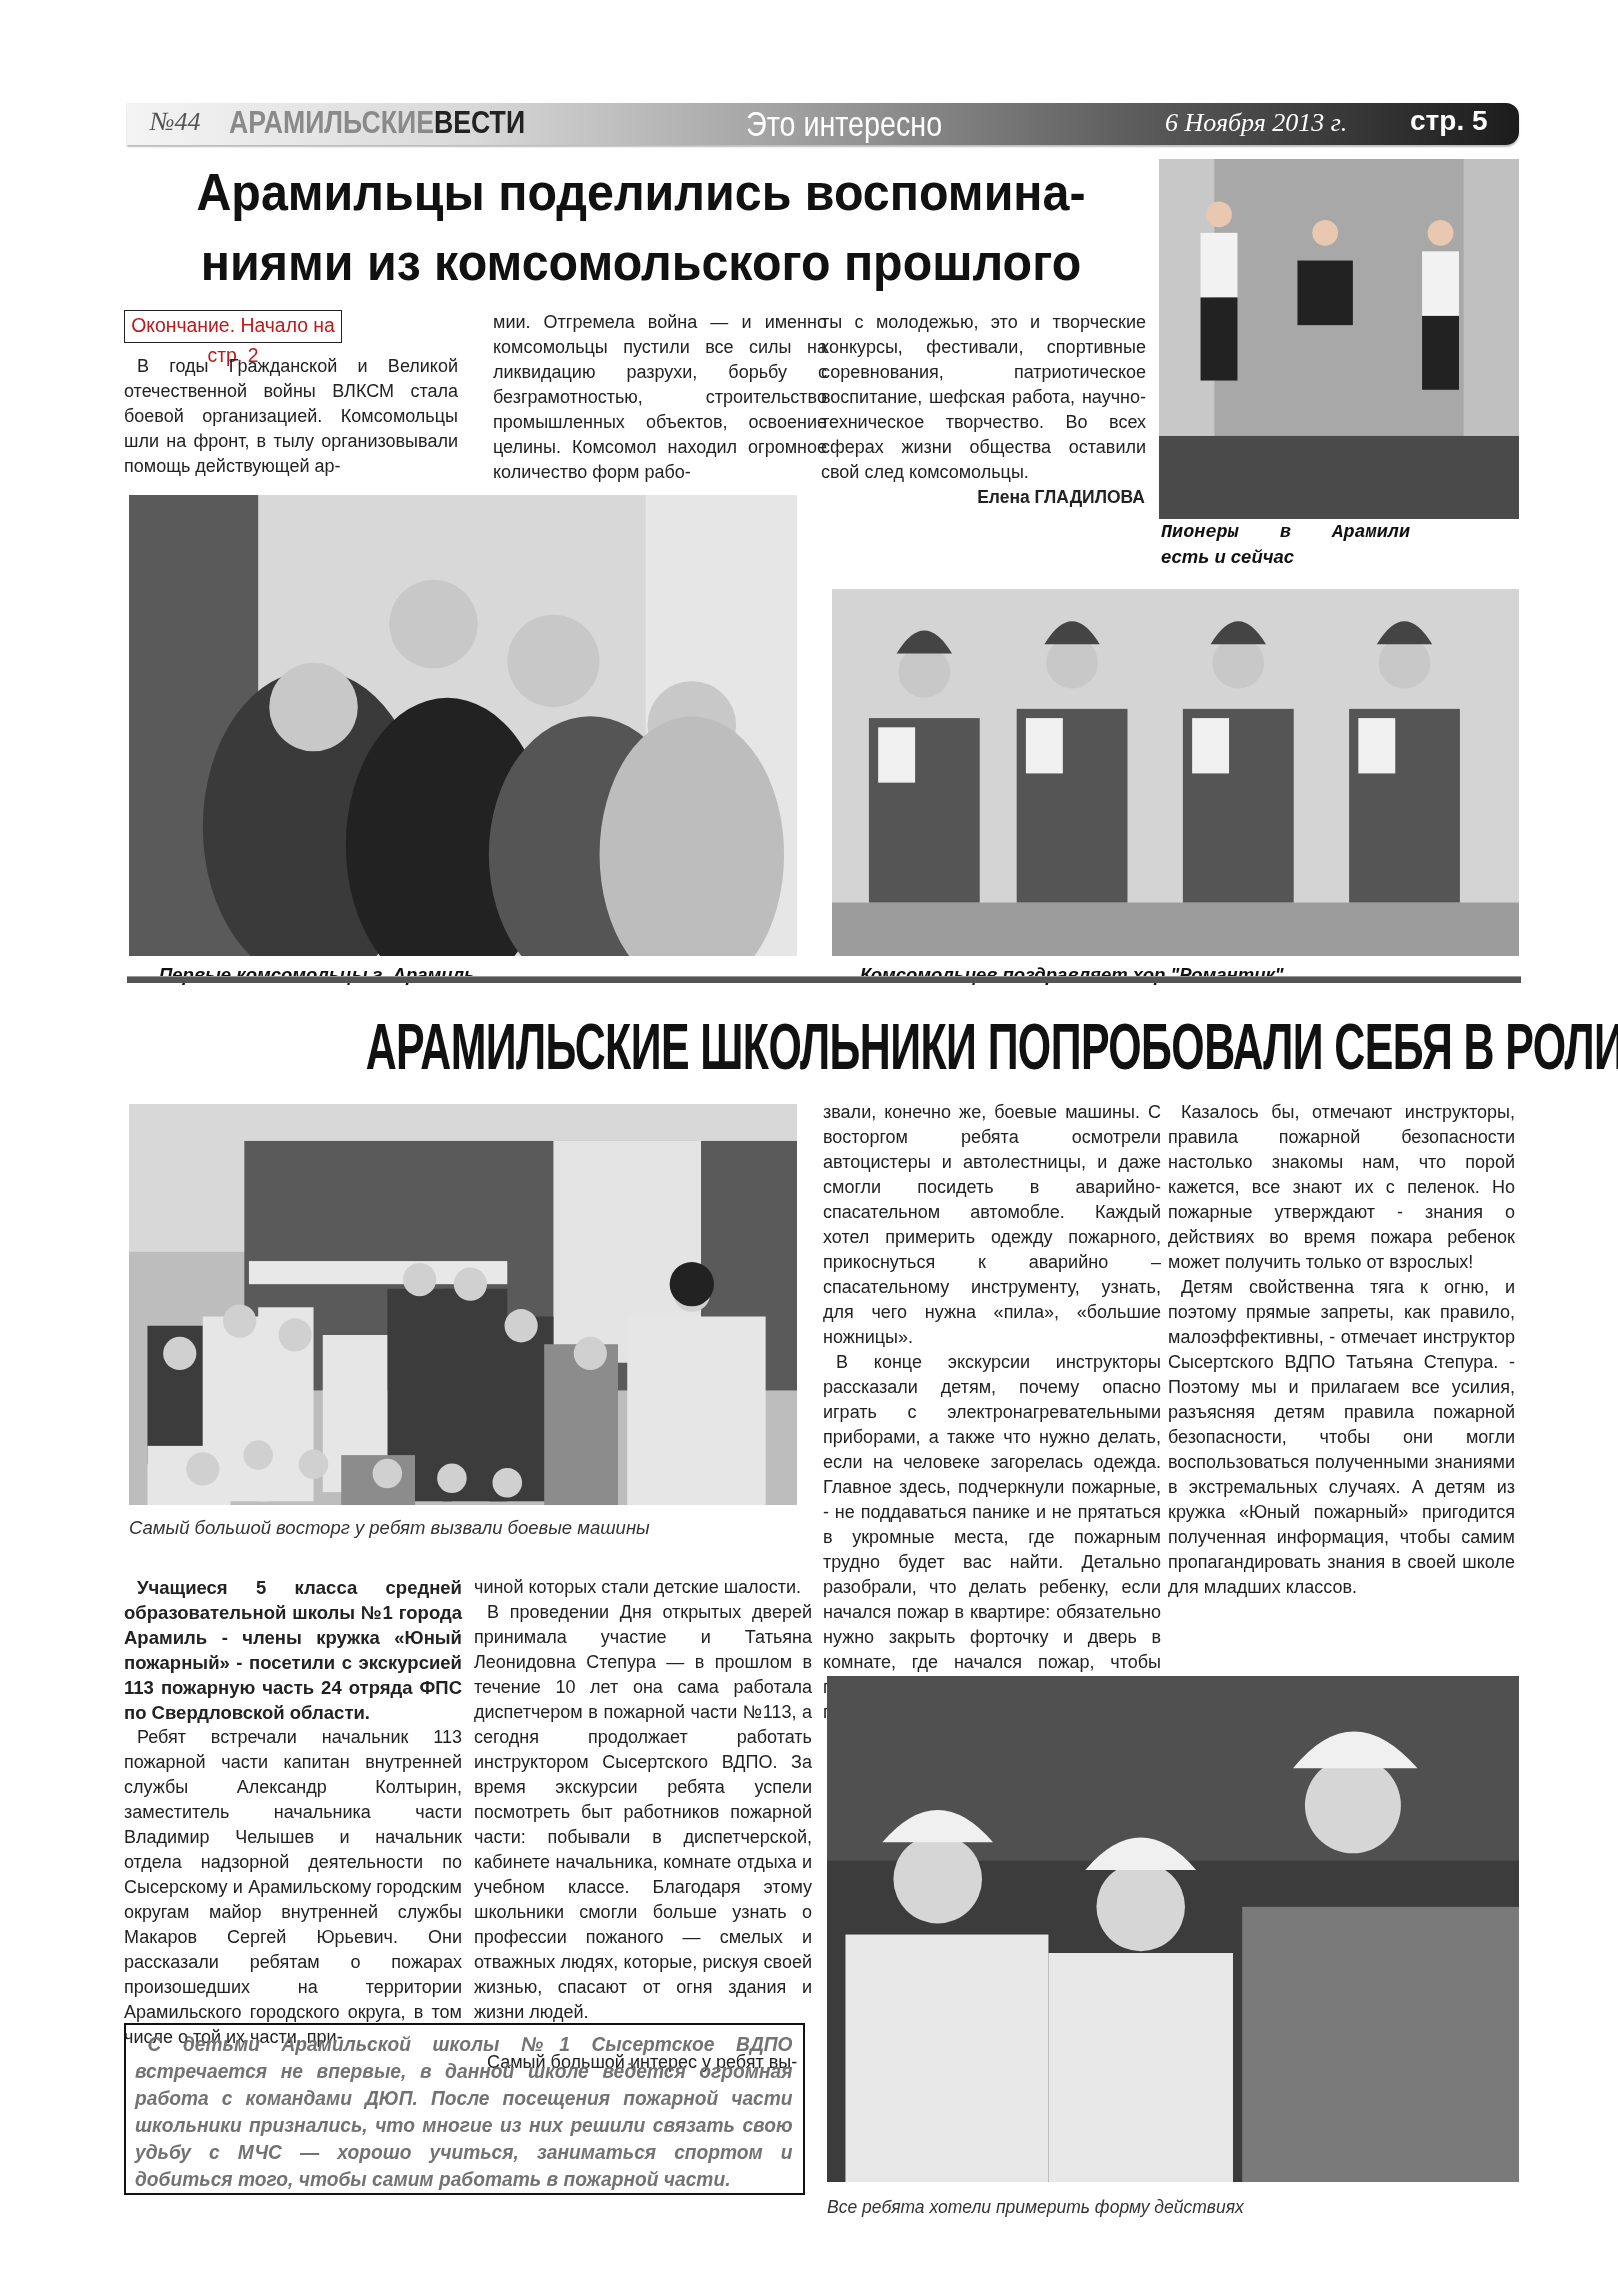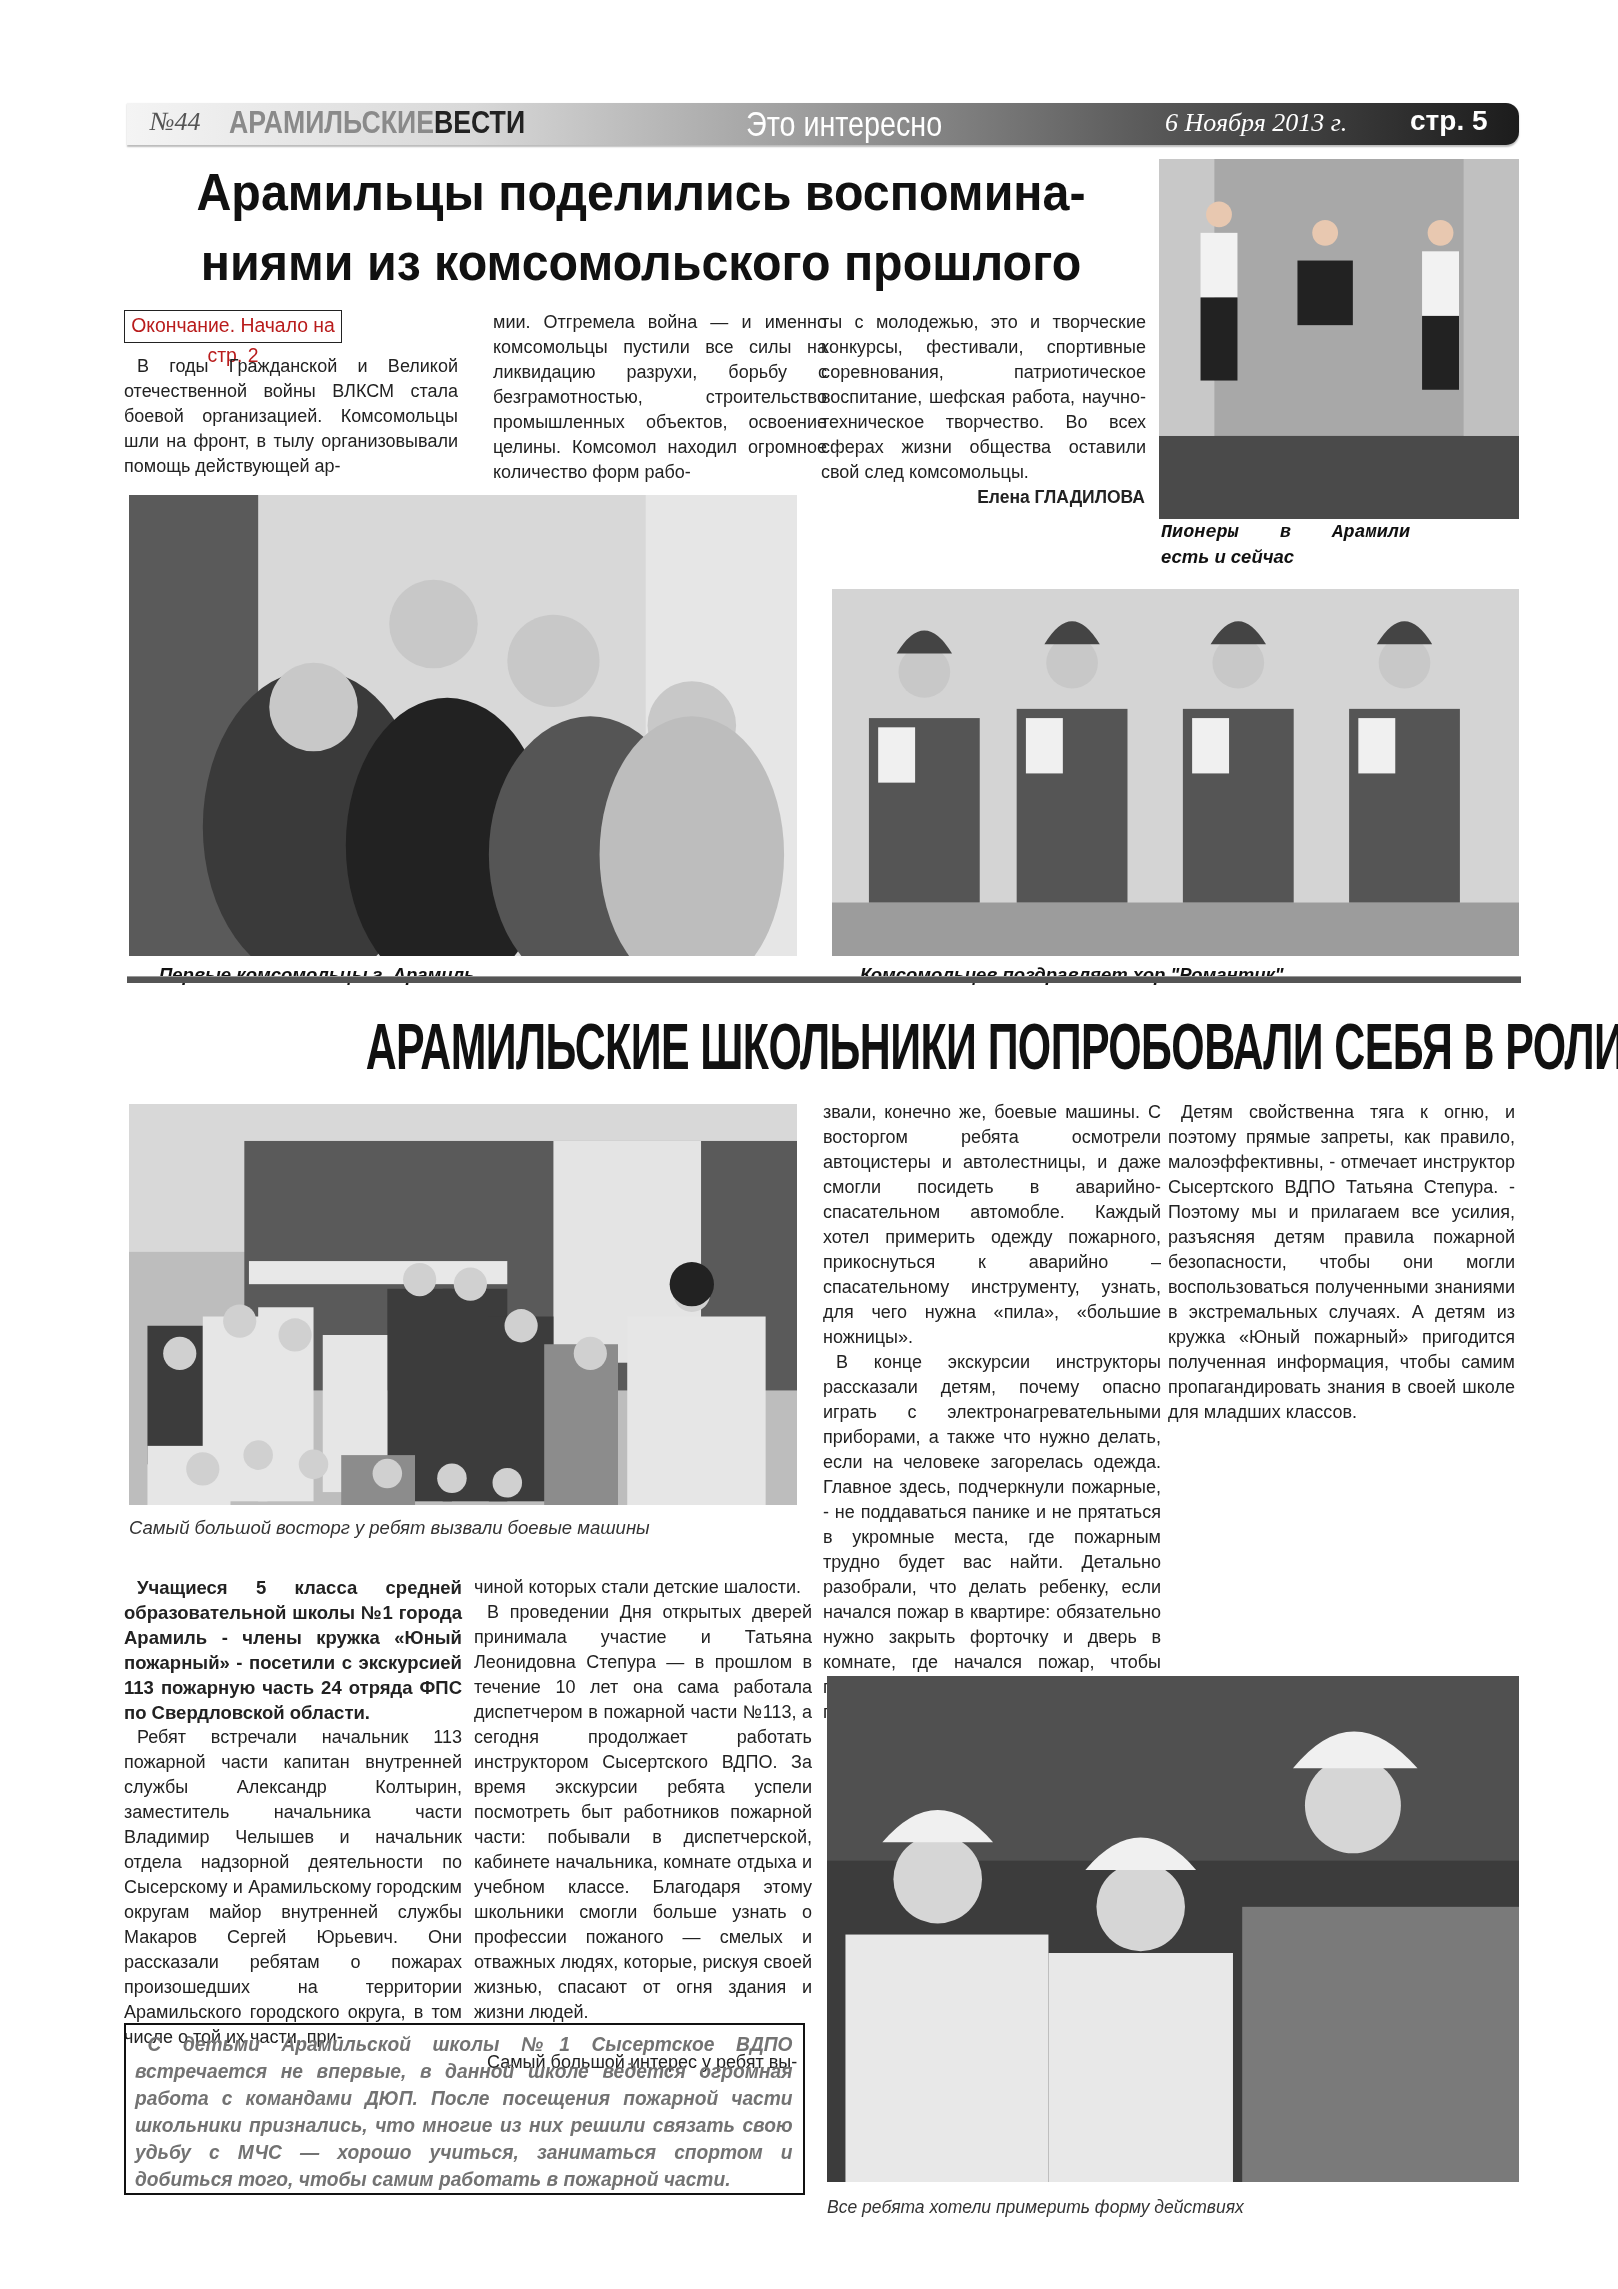--- a/index.html
+++ b/index.html
@@ -222,20 +222,21 @@
 <div class="abs col" style="left:474px; top:1575px; width:338px;">
   <p class="noind">чиной которых стали детские шалости.</p>
   <p>В проведении Дня открытых дверей принимала участие и Татьяна Леонидовна Степура — в прошлом в течение 10 лет она сама работала диспетчером в пожарной части №113, а сегодня продолжает работать инструктором Сысертского ВДПО. За время экскурсии ребята успели посмотреть быт работников пожарной части: побывали в диспетчерской, кабинете начальника, комнате отдыха и учебном классе. Благодаря этому школьники смогли больше узнать о профессии пожаного — смелых и отважных людях, которые, рискуя своей жизнью, спасают от огня здания и жизни людей.</p>
   <p style="margin-top:25px;">Самый большой интерес у ребят вы-</p>
 </div>
 <div class="abs col" style="left:823px; top:1100px; width:338px;">
   <p class="noind">звали, конечно же, боевые машины. С восторгом ребята осмотрели автоцистеры и автолестницы, и даже смогли посидеть в аварийно-спасательном автомобле. Каждый хотел примерить одежду пожарного, прикоснуться к аварийно – спасательному инструменту, узнать, для чего нужна «пила», «большие ножницы».</p>
   <p>В конце экскурсии инструкторы рассказали детям, почему опасно играть с электронагревательными приборами, а также что нужно делать, если на человеке загорелась одежда. Главное здесь, подчеркнули пожарные, - не поддаваться панике и не прятаться в укромные места, где пожарным трудно будет вас найти. Детально разобрали, что делать ребенку, если начался пожар в квартире: обязательно нужно закрыть форточку и дверь в комнате, где начался пожар, чтобы прекратить доступ воздуха, от которого пламя разгорается сильнее.</p>
 </div>
 <div class="abs col" style="left:1168px; top:1100px; width:347px;">
+  <p>Казалось бы, отмечают инструкторы, правила пожарной безопасности настолько знакомы нам, что порой кажется, все знают их с пеленок. Но пожарные утверждают - знания о действиях во время пожара ребенок может получить только от взрослых!</p>
   <p>Детям свойственна тяга к огню, и поэтому прямые запреты, как правило, малоэффективны, - отмечает инструктор Сысертского ВДПО Татьяна Степура. - Поэтому мы и прилагаем все усилия, разъясняя детям правила пожарной безопасности, чтобы они могли воспользоваться полученными знаниями в экстремальных случаях. А детям из кружка «Юный пожарный» пригодится полученная информация, чтобы самим пропагандировать знания в своей школе для младших классов.</p>
 </div>
 
 <div class="abs photo" style="left:827px; top:1676px; width:692px; height:506px;">
   <svg viewBox="0 0 750 548" preserveAspectRatio="none">
     <rect width="750" height="548" fill="#3c3c3c"></rect>
     <rect x="0" y="0" width="750" height="200" fill="#505050"></rect>
     <g fill="#e8e8e8">
         <rect x="20" y="280" width="220" height="268"></rect>
         <rect x="240" y="300" width="200" height="248"></rect>

